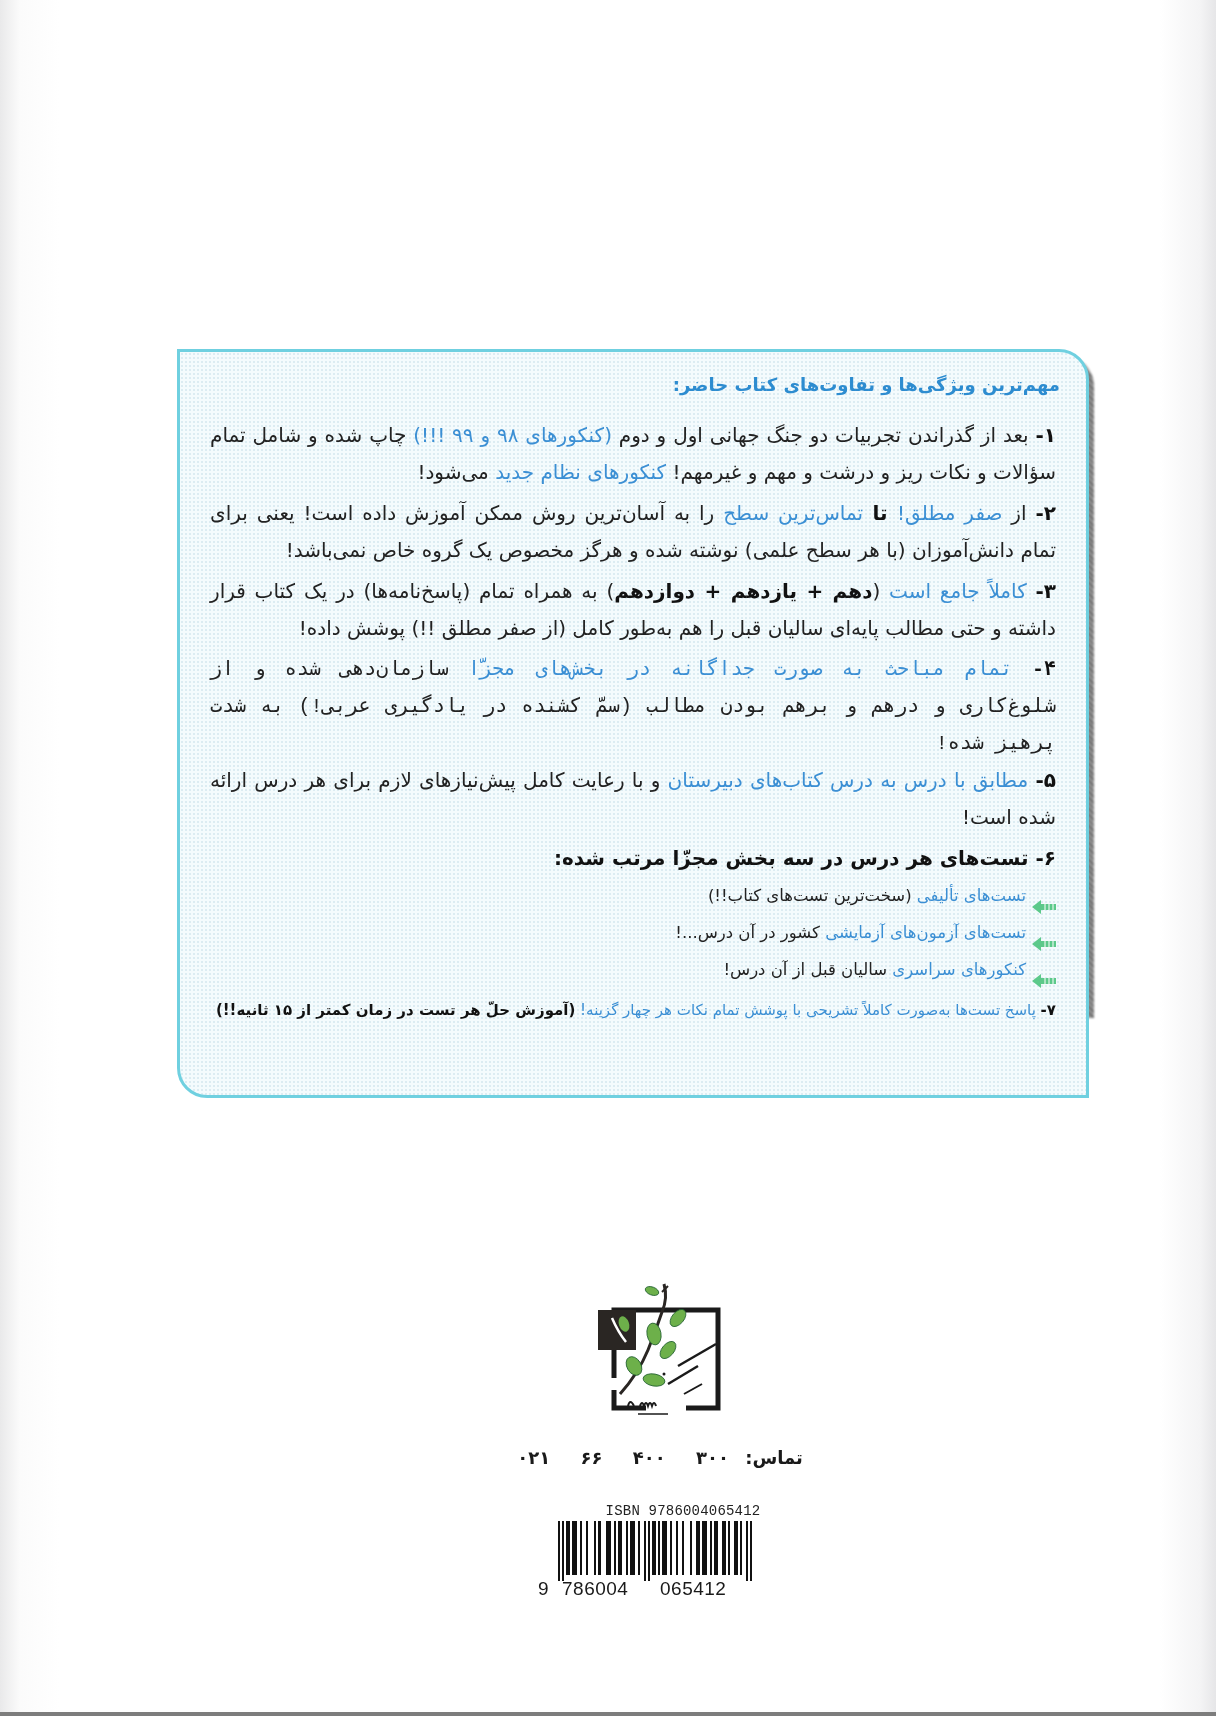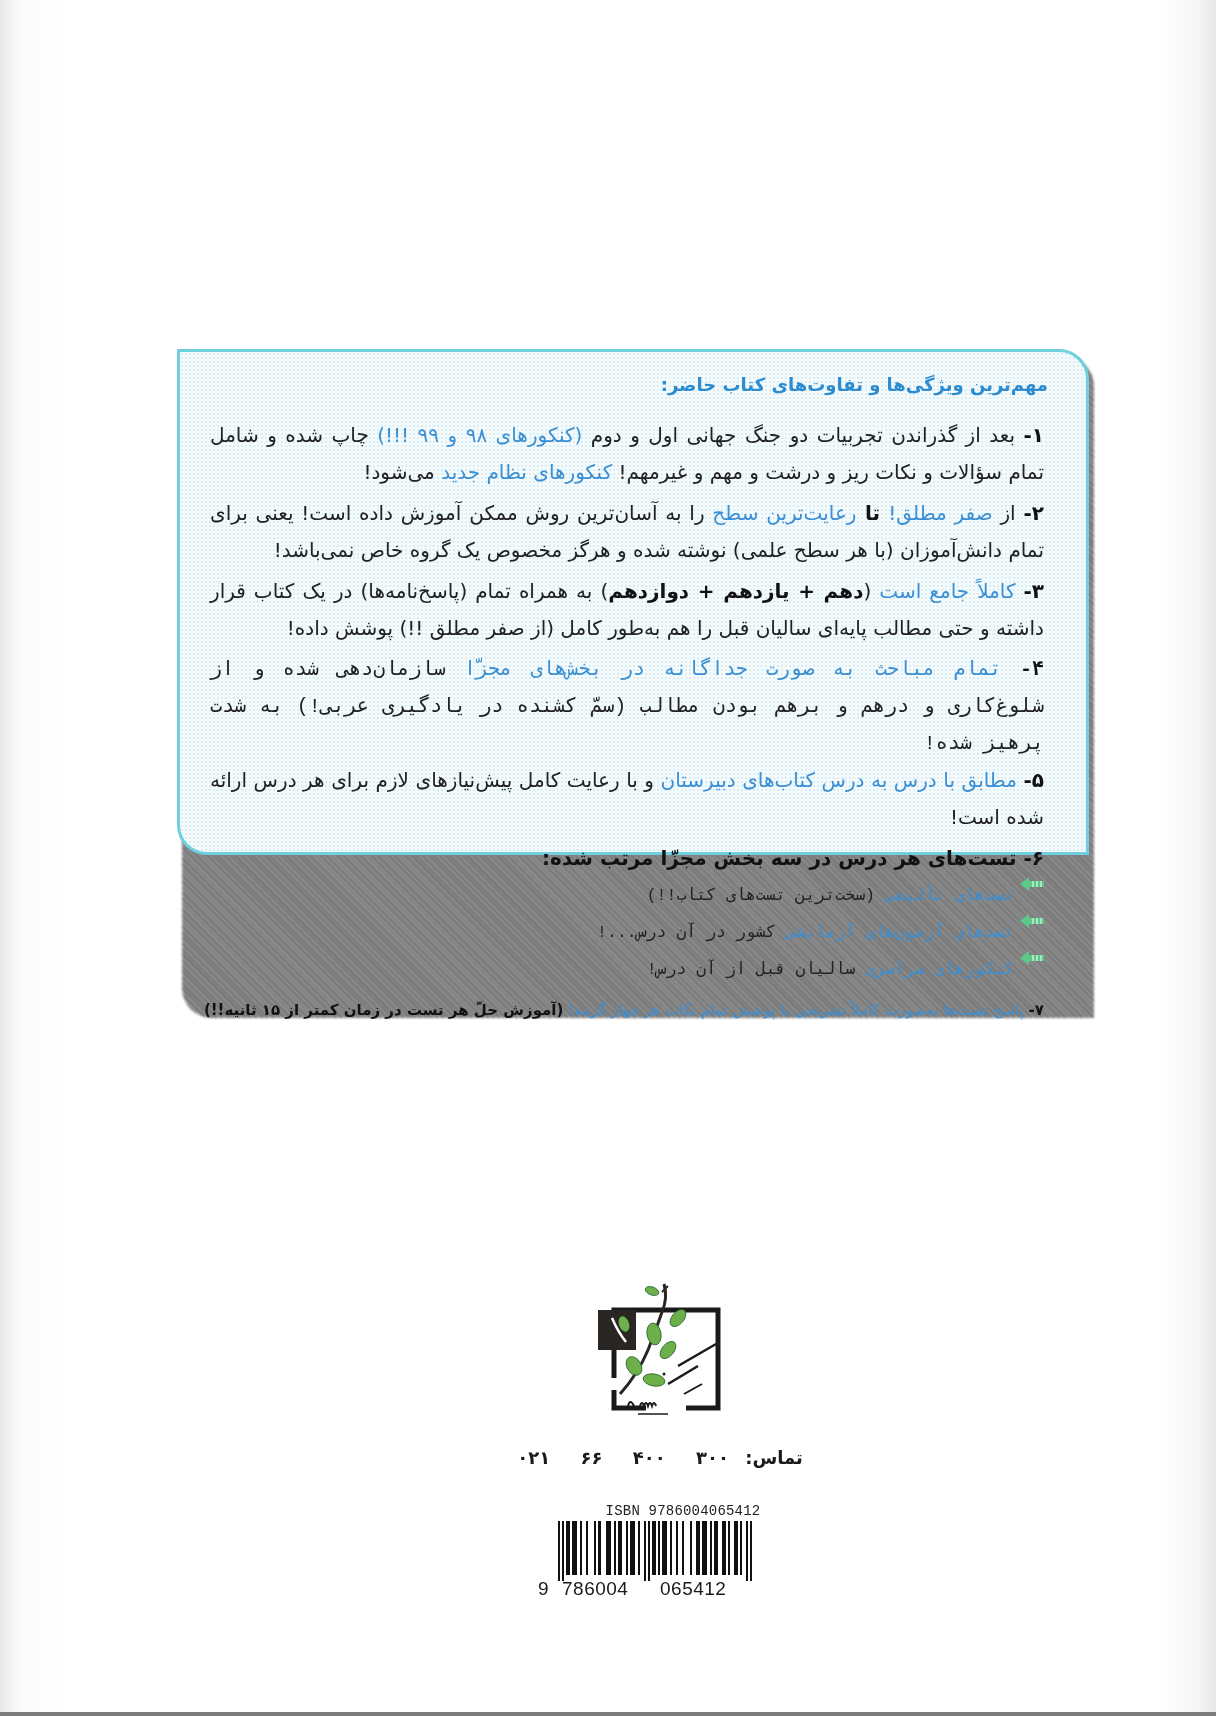--- a/index.html
+++ b/index.html
@@ -18,28 +18,28 @@
       position: absolute; left: 0; bottom: 0; width: 1216px; height: 4px;
       background: #7d7d7d;
     }
     .box-shadow {
       position: absolute; left: 182px; top: 356px; width: 912px; height: 662px;
       border-radius: 0 30px 0 30px;
       background: repeating-linear-gradient(45deg, #6b6b6b 0 2px, #9a9a9a 2px 4px);
       filter: blur(1px);
     }
     .box {
-      position: absolute; left: 177px; top: 349px; width: 912px; height: 506px;
+      position: absolute; left: 177px; top: 349px; width: 912px; height: 749px;
       background-color: #f4fbfd;
       background-image: radial-gradient(#dcecf2 0.8px, transparent 0.9px);
       background-size: 4px 4px;
       border: 3px solid #6fd0e0;
       border-radius: 0 30px 0 30px;
       direction: rtl;
-      padding: 22px 42px 0 30px;
+      padding: 22px 30px 0 30px;
     }
     .box-title {
       font-family: "DejaVu Sans", sans-serif;
       font-weight: bold;
       font-size: 18px;
       color: #2d8cd0;
       margin-bottom: 22px;
       margin-right: -4px;
       letter-spacing: -0.3px;
     }
@@ -52,22 +52,22 @@
     }
     .item .num { font-weight: bold; color: #111; }
     .blue { color: #3b8fd4; }
     .bold { font-weight: bold; color: #111; }
     .sub-line {
       font-size: 15px;
       line-height: 32px;
       letter-spacing: -0.5px;
     }
     .bullet-row {
-      display: flex; align-items: flex-start; gap: 6px;
-      font-size: 16.5px; line-height: 37px; color: #222; font-family: Liberation Mono, monospace;
+      display: flex; align-items: flex-end; gap: 6px;
+      font-size: 16.5px; line-height: 37px; color: #222;
     }
     .arrow-icon {
       display: inline-block; width: 24px; height: 14px; position: relative;
     }
     .arrow-icon svg { width: 24px; height: 14px; display: block; }
     .item7 {
       font-size: 15px; line-height: 36px; letter-spacing: -0.6px; margin-top: 4px;
       white-space: nowrap;
     }
     
@@ -104,21 +104,21 @@
 
 <div class="box-shadow"></div>
 <div class="box">
   <div class="box-title">مهم‌ترین ویژگی‌ها و تفاوت‌های کتاب حاضر:</div>
 
   <div class="item">
     <span class="num">۱-</span><span> بعد از گذراندن تجربیات دو جنگ جهانی اول و دوم </span><span class="blue">(کنکورهای ۹۸ و ۹۹ !!!)</span><span> چاپ شده و شامل تمام سؤالات و نکات ریز و درشت و مهم و غیرمهم! </span><span class="blue">کنکورهای نظام جدید</span><span> می‌شود!</span>
   </div>
 
   <div class="item">
-    <span class="num">۲-</span><span> از </span><span class="blue">صفر مطلق!</span><span class="bold"> تا </span><span class="blue">رعایت‌ترین سطح</span><span> را به آسان‌ترین روش ممکن آموزش داده است! یعنی برای تمام دانش‌آموزان (با هر سطح علمی) نوشته شده و هرگز مخصوص یک گروه خاص نمی‌باشد!</span>
+    <span class="num">۲-</span><span> از </span><span class="blue">صفر مطلق!</span><span class="bold"> تا </span><span class="blue">تماس‌ترین سطح</span><span> را به آسان‌ترین روش ممکن آموزش داده است! یعنی برای تمام دانش‌آموزان (با هر سطح علمی) نوشته شده و هرگز مخصوص یک گروه خاص نمی‌باشد!</span>
   </div>
 
   <div class="item">
     <span class="num">۳-</span><span class="blue"> کاملاً جامع است</span><span> (</span><span class="bold">دهم + یازدهم + دوازدهم</span><span>) به همراه تمام (پاسخ‌نامه‌ها) در یک کتاب قرار داشته و حتی مطالب پایه‌ای سالیان قبل را هم به‌طور کامل (از صفر مطلق !!) پوشش داده!</span>
   </div>
 
   <div class="item" style="margin-bottom:0;font-family:Liberation Mono, monospace;">
     <span class="num">۴-</span><span class="blue"> تمام مباحث به صورت جداگانه در بخش‌های مجزّا</span><span> سازمان‌دهی شده و از شلوغ‌کاری و درهم و برهم بودن مطالب (سمّ کشنده در یادگیری عربی!) به شدت پرهیز شده!</span>
   </div>
 

